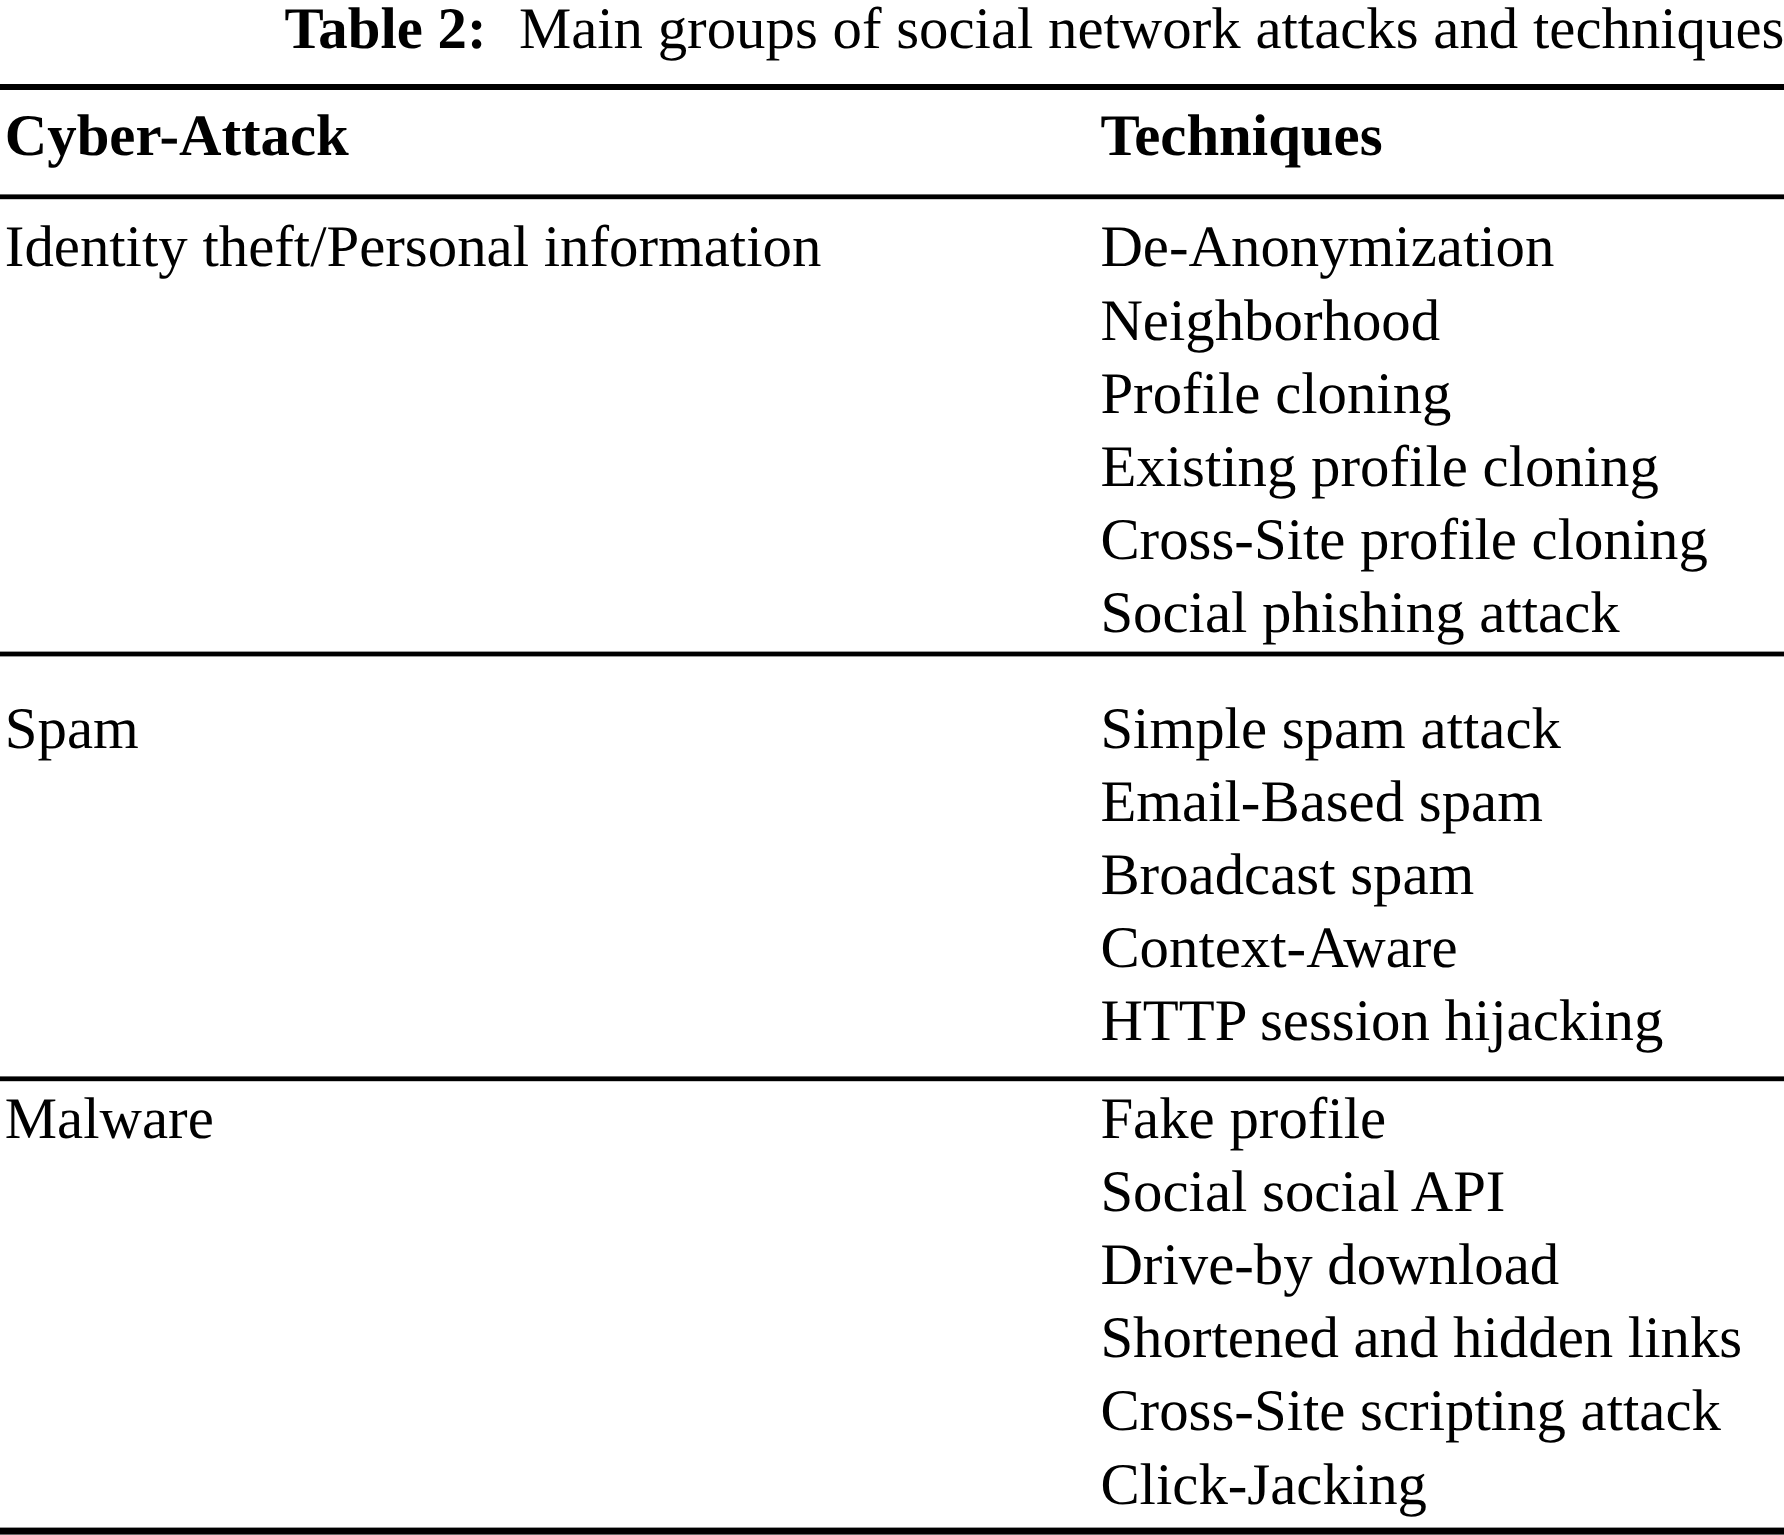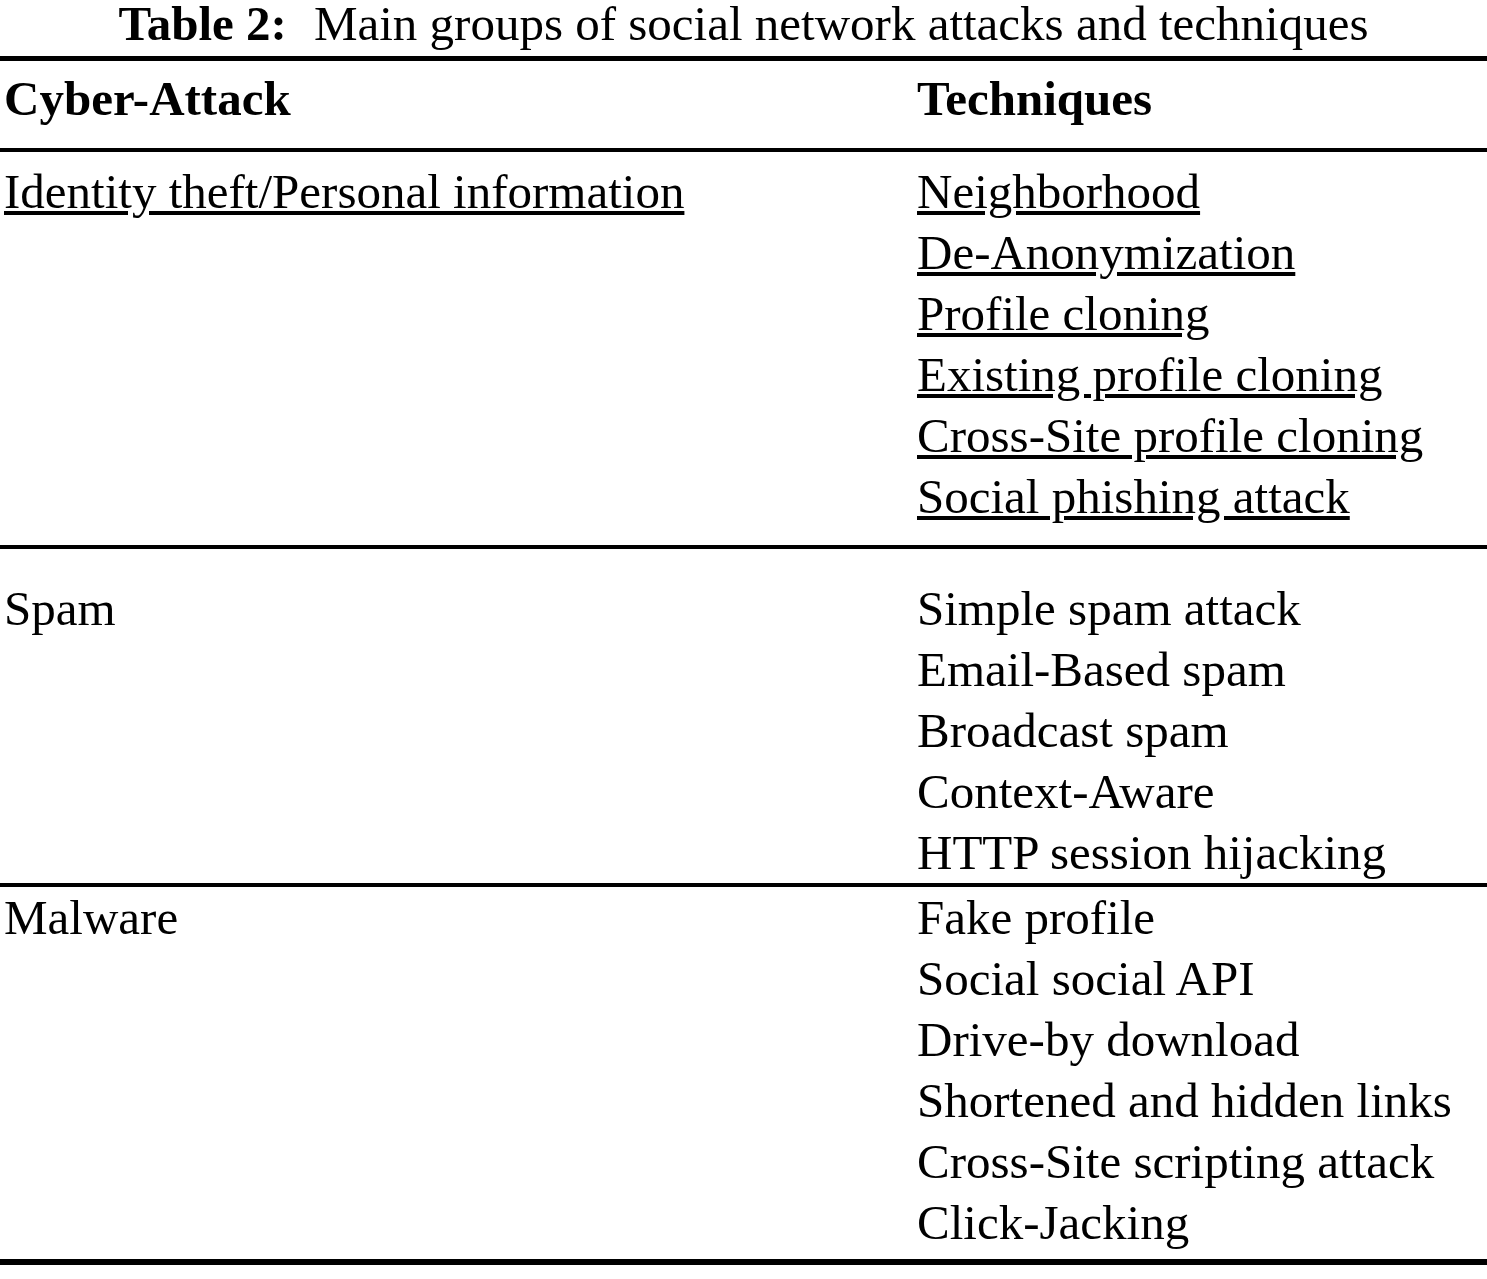--- a/index.html
+++ b/index.html
@@ -8,24 +8,24 @@
     background: #ffffff;
   }
   body {
     width: 1487px;
     height: 1279px;
     overflow: hidden;
     color: #000000;
     font-family: "Liberation Serif", serif;
   }
   .caption {
-    height: 56px;
+    height: 70px;
     box-sizing: border-box;
     padding-top: 2px;
-    text-align: center;
+    text-align: right;
     font-size: 49px;
     line-height: 44px;
     white-space: nowrap;
   }
   .caption .cap-label {
     font-weight: bold;
     margin-right: 27px;
   }
   .rule {
     width: 100%;
@@ -40,44 +40,44 @@
     padding-left: 4px;
     font-size: 49px;
     line-height: 61px;
     white-space: nowrap;
   }
   .header-row {
     padding-top: 7px;
     padding-bottom: 19px;
     font-weight: bold;
   }
-  .sec1 { padding-top: 9px;  padding-bottom: 18px; text-decoration: underline; }
-  .sec2 { padding-top: 29px; padding-bottom: 0px; }
+  .sec1 { padding-top: 9px;  padding-bottom: 2px; }
+  .sec2 { padding-top: 29px; padding-bottom: 16px; }
   .sec3 { padding-bottom: 6px; }
 </style>
 </head>
 <body>
 
 <div class="caption"><span class="cap-label">Table 2:</span><span>Main groups of social network attacks and techniques</span></div>
 
 <div class="rule rule-top"></div>
 
 <div class="grid-row header-row">
   <div>Cyber-Attack</div>
   <div>Techniques</div>
 </div>
 
 <div class="rule rule-thin"></div>
 
 <div id="table-body">
     <div class="grid-row sec1">
       <div>Identity theft/Personal information</div>
       <div>
+        <div>De-Anonymization</div>
         <div>Neighborhood</div>
-        <div>De-Anonymization</div>
         <div>Profile cloning</div>
         <div>Existing profile cloning</div>
         <div>Cross-Site profile cloning</div>
         <div>Social phishing attack</div>
       </div>
     </div>
     <div class="rule rule-thin"></div>
     <div class="grid-row sec2">
       <div>Spam</div>
       <div>

